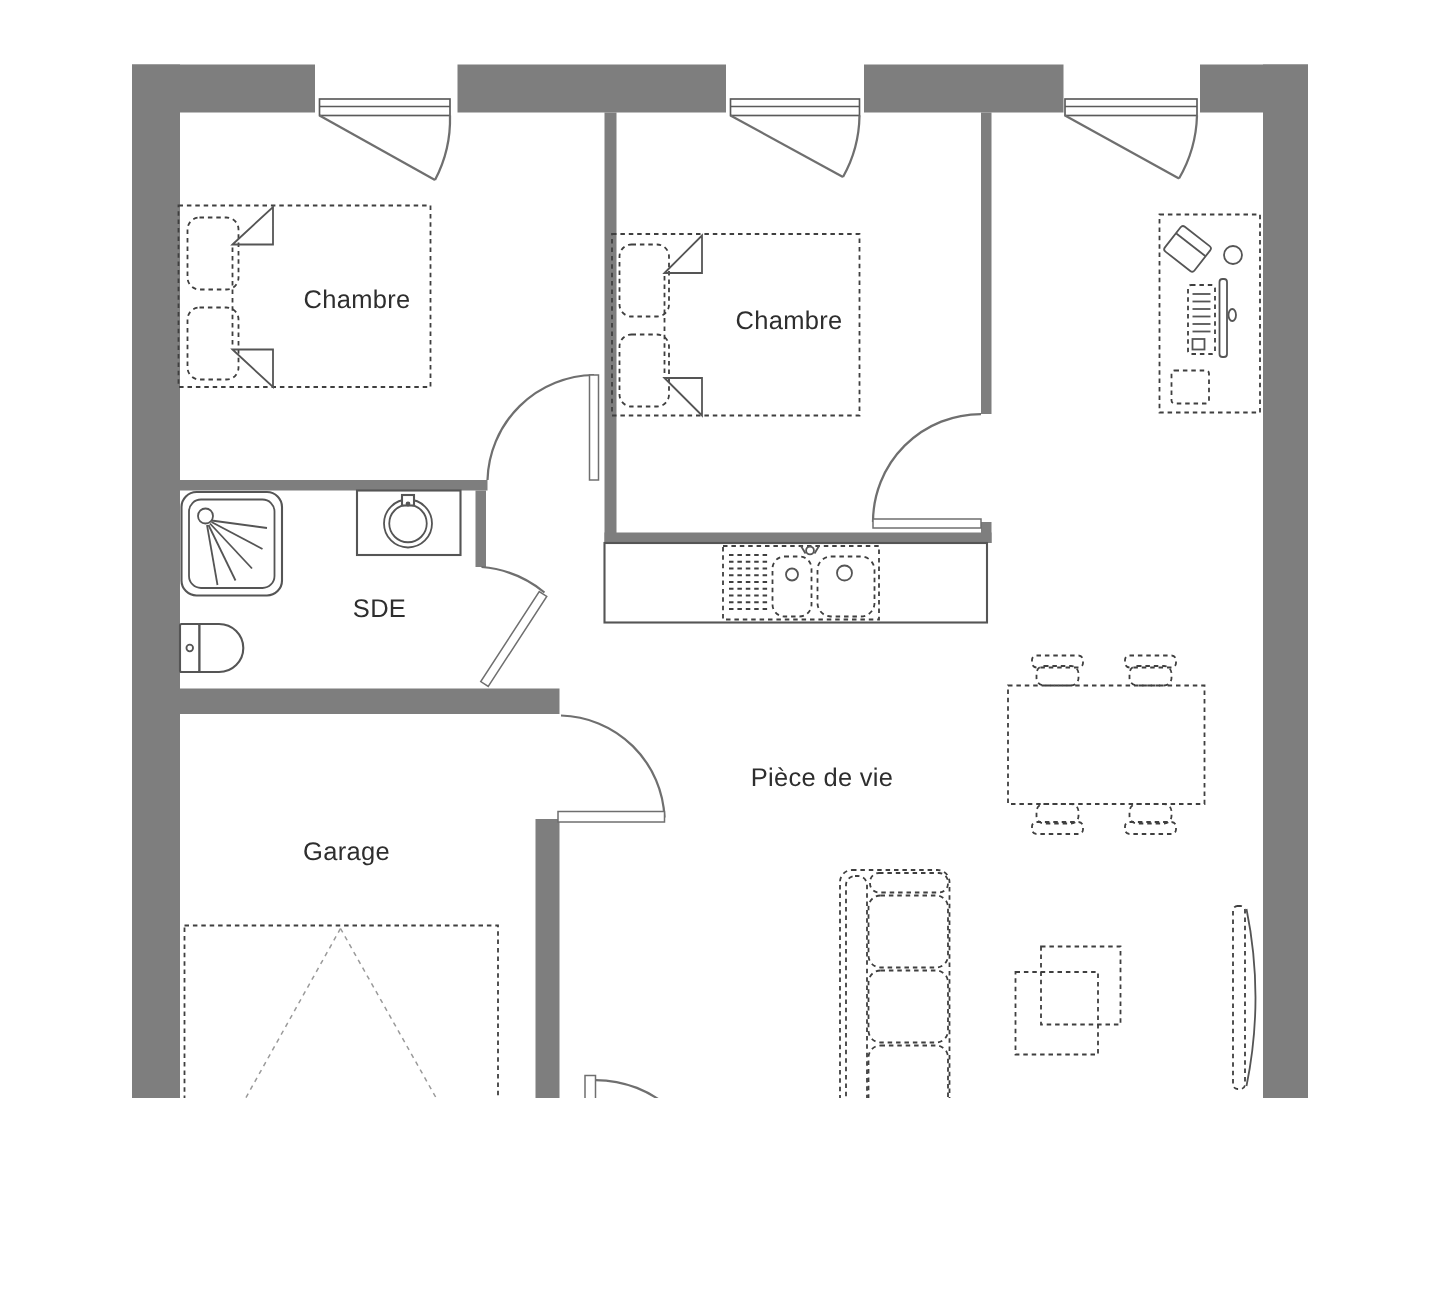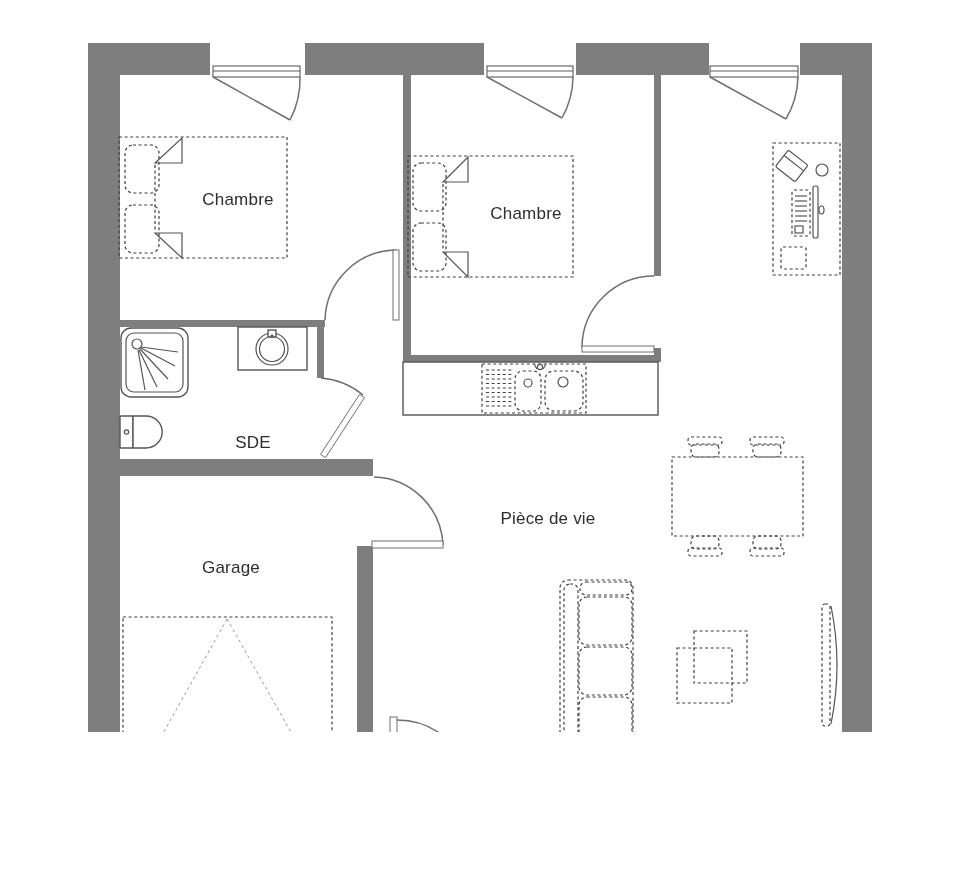--- a/index.html
+++ b/index.html
@@ -245,16 +245,16 @@
     </g>
 
     <g>
       <rect class="dash" x="822" y="604" width="8" height="122" rx="3"></rect>
       <path class="sol" d="M 831 606 Q 843 665 831 724"></path>
     </g>
   </svg>
 
   <div class="room-label" style="left:238px;top:200px;">Chambre</div>
   <div class="room-label" style="left:526px;top:214px;">Chambre</div>
-  <div class="room-label" style="left:253px;top:406px;margin-top:37px;">SDE</div>
+  <div class="room-label" style="left:253px;top:406px;">SDE</div>
   <div class="room-label" style="left:231px;top:568px;text-align:right;">Garage</div>
   <div class="room-label" style="left:548px;top:519px;">Pièce de vie</div>
 </div>
 
 </body></html>

